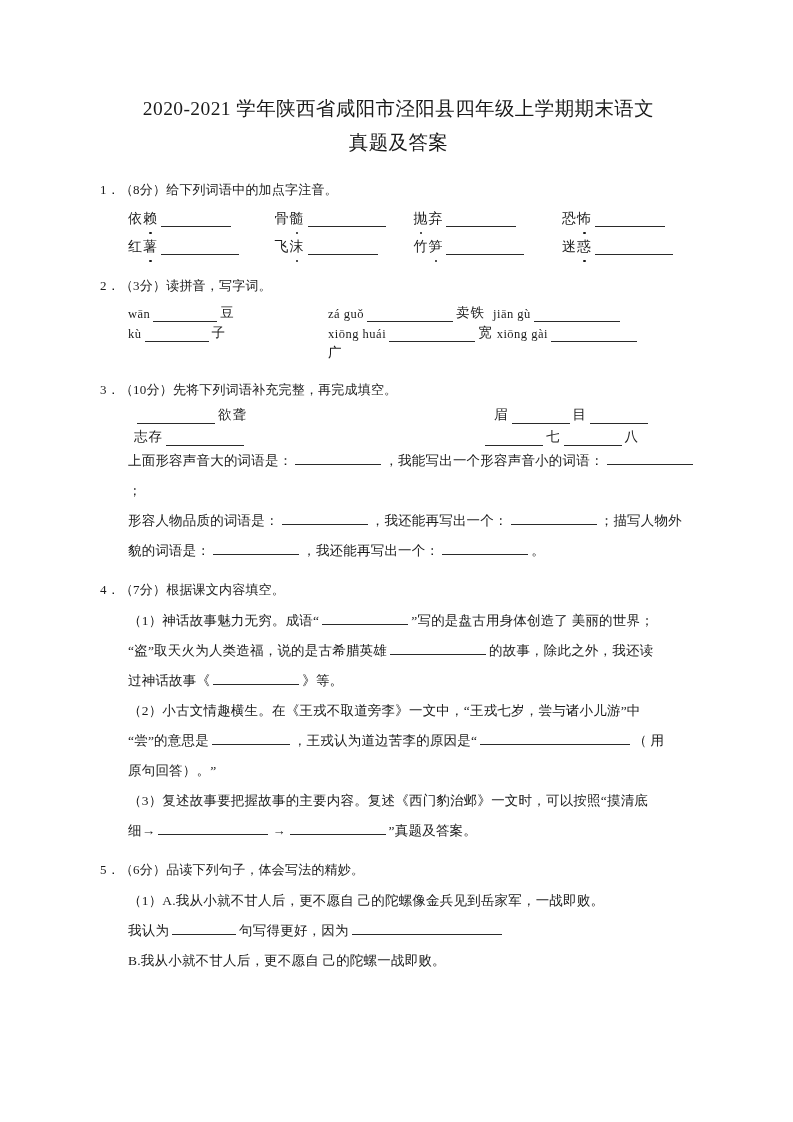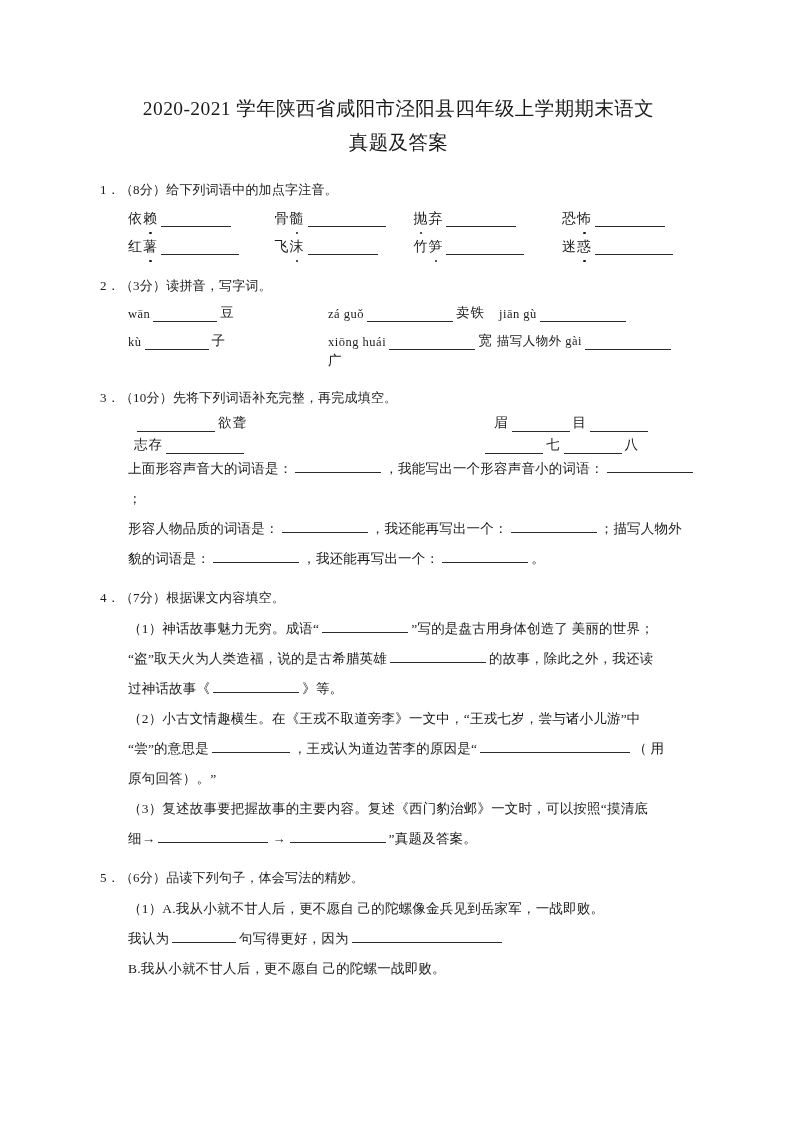--- a/index.html
+++ b/index.html
@@ -197,39 +197,39 @@
       <div class="p-c1">
         <span class="py">wān</span>
         <span class="blank b64"></span>
         <span class="hz-sm">豆</span>
       </div>
       <div class="p-c2">
         <span class="py">zá  guǒ</span>
         <span class="blank b86"></span>
         <span class="hz-sm">卖铁</span>
       </div>
-      <div class="p-c3" style="margin-left:14px;">
+      <div class="p-c3" style="margin-left:8px;">
         <span class="py">jiān  gù</span>
         <span class="blank b86"></span>
       </div>
     </div>
 
-    <div class="pyrow" style="margin-top:10px;">
+    <div class="pyrow" style="margin-top:2px;">
       <div class="p-c1">
         <span class="py">kù</span>
         <span class="blank b64"></span>
         <span class="hz-sm">子</span>
       </div>
       <div class="p-c2">
         <span class="py">xiōng huái</span>
         <span class="blank b86"></span>
         <span class="hz-sm">宽</span>
       </div>
       <div class="p-c3" style="margin-left:4px;">
-        <span class="py">描写人物外  gài</span>
+        <span class="py">xiōng  gài</span>
         <span class="blank b86"></span>
       </div>
     </div>
 
     <div class="pyrow" style="margin-top:2px;">
       <div class="p-c1"></div>
       <div class="p-c2">
         <span class="hz-sm">广</span>
       </div>
     </div>

